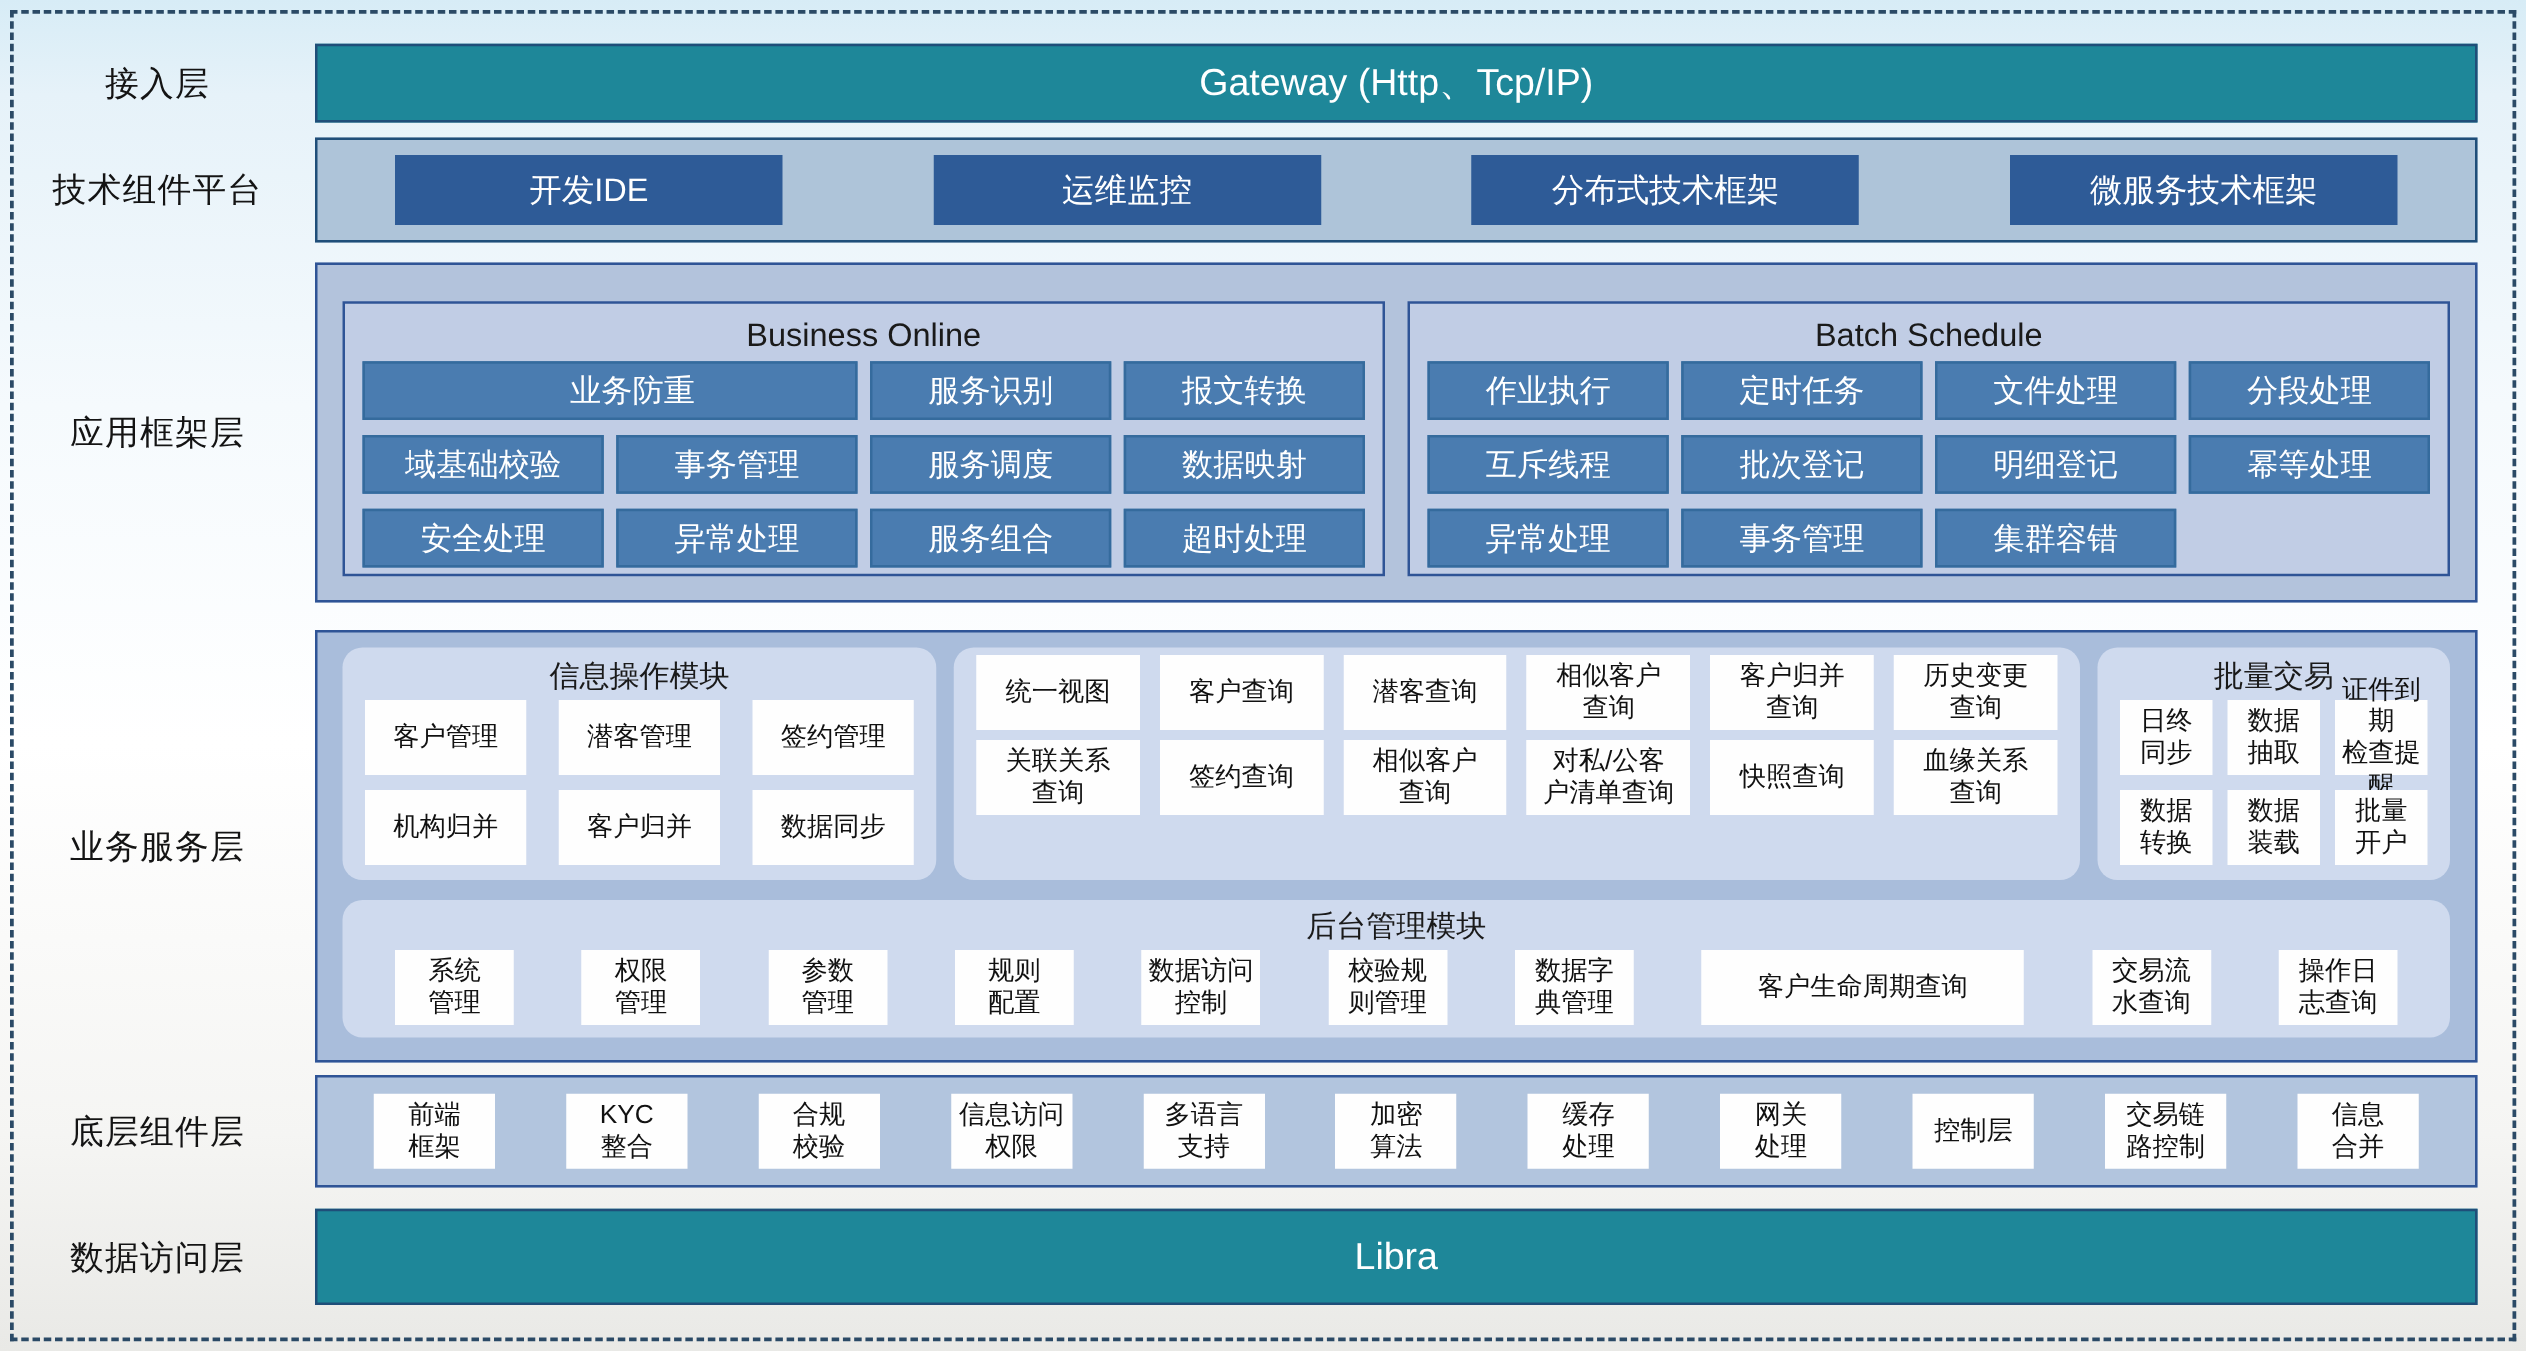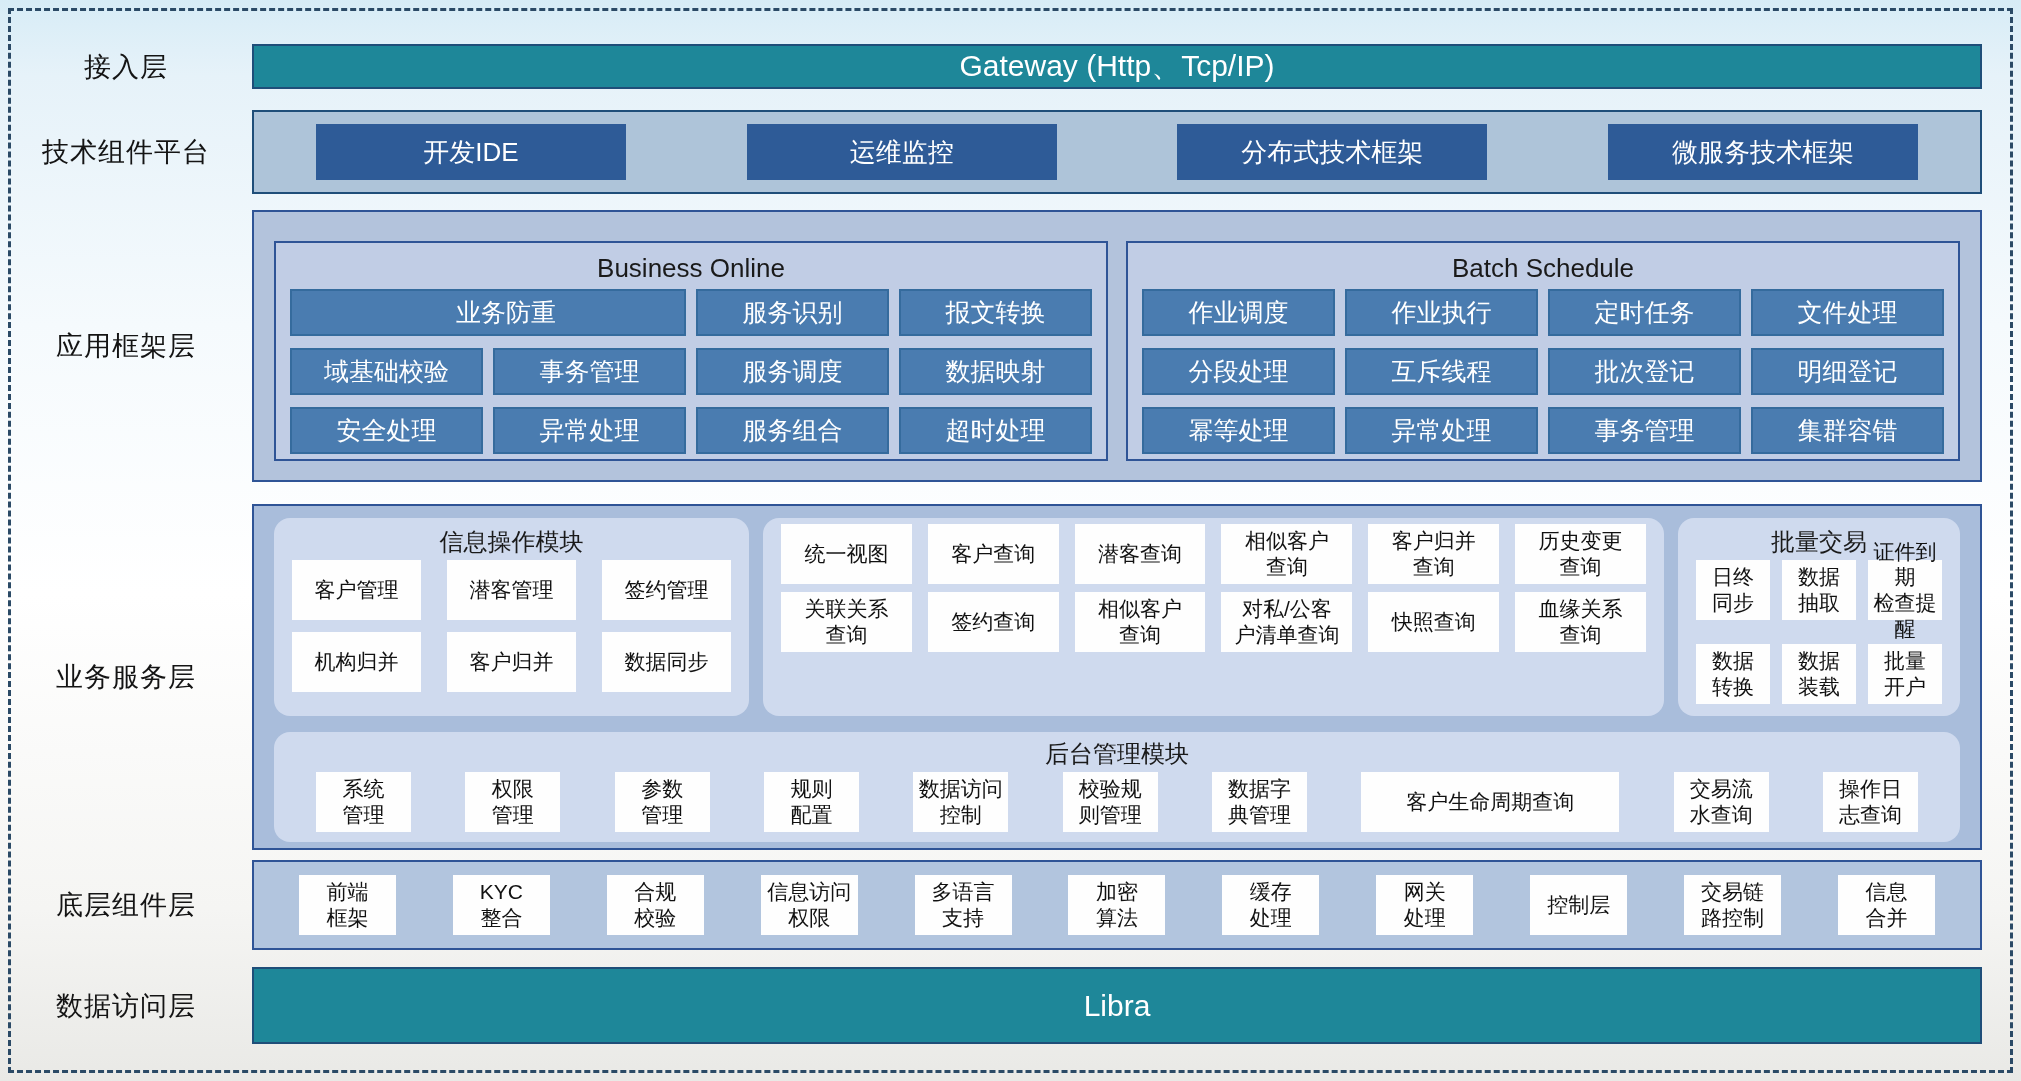--- a/index.html
+++ b/index.html
@@ -18,21 +18,21 @@
     pointer-events: none; z-index: 5;
   }
 
   .row { display: flex; align-items: stretch; }
   .row-label {
     width: 252px; display: flex; align-items: center; justify-content: center;
     font-size: 27px; color: #141414; letter-spacing: 1px;
   }
   .row-content { width: 1730px; }
 
-  .row-access  { margin-top: 35px;  height: 63px; align-items: center; }
+  .row-access  { margin-top: 35px;  height: 63px; }
   .row-tech    { margin-top: 12px;  height: 84px; }
   .row-app     { margin-top: 16px;  height: 272px; }
   .row-service { margin-top: 22px;  height: 346px; }
   .row-base    { margin-top: 10px;  height: 90px; }
   .row-data    { margin-top: 17px;  height: 77px; }
 
   .teal-bar {
     height: 100%; background: #1e8799; border: 2px solid #1f4e79;
     display: flex; align-items: center; justify-content: center;
     color: #fff; font-size: 30px;
@@ -66,21 +66,21 @@
     padding: 12px 20px; display: flex; flex-direction: column; gap: 16px;
   }
   .svc-top { display: flex; gap: 14px; }
   .round-panel { background: #cfdaee; border-radius: 16px; padding: 6px 18px 12px; }
   .round-title { height: 36px; line-height: 36px; text-align: center; font-size: 24px; color: #1a1a1a; }
   .info-panel  { width: 475px; }
   .query-panel { flex: 1; }
   .trade-panel { width: 282px; }
   .info-grid  { display: grid; grid-template-columns: repeat(3,1fr); gap: 12px 26px; grid-auto-rows: 60px; }
   .query-grid { display: grid; grid-template-columns: repeat(6,1fr); gap: 8px 16px; grid-auto-rows: 60px; }
-  .trade-grid { display: grid; grid-template-columns: repeat(3,1fr); gap: 24px 12px; grid-auto-rows: 60px; }
+  .trade-grid { display: grid; grid-template-columns: repeat(3,1fr); gap: 12px 12px; grid-auto-rows: 60px; }
 
   .white-box {
     background: #fefefe; color: #111; font-size: 21px; line-height: 1.22;
     display: flex; align-items: center; justify-content: center;
     text-align: center; white-space: pre-line;
   }
 
   .admin-panel { padding: 4px 18px 10px; }
   .admin-row { display: flex; justify-content: space-between; align-items: flex-end; padding: 0 24px; }
   .admin-row .white-box { width: 95px; height: 60px; }
@@ -138,21 +138,20 @@
               <div class="app-btn">安全处理</div>
               <div class="app-btn">异常处理</div>
               <div class="app-btn">服务组合</div>
               <div class="app-btn">超时处理</div>
             </div>
         </div>
         <div class="sub-panel">
           <div class="sub-title">Batch Schedule</div>
           <div class="grid4">
 
-          <div class="app-btn">作业调度</div>
               <div class="app-btn">作业执行</div>
               <div class="app-btn">定时任务</div>
               <div class="app-btn">文件处理</div>
               <div class="app-btn">分段处理</div>
               <div class="app-btn">互斥线程</div>
               <div class="app-btn">批次登记</div>
               <div class="app-btn">明细登记</div>
               <div class="app-btn">幂等处理</div>
               <div class="app-btn">异常处理</div>
               <div class="app-btn">事务管理</div>

